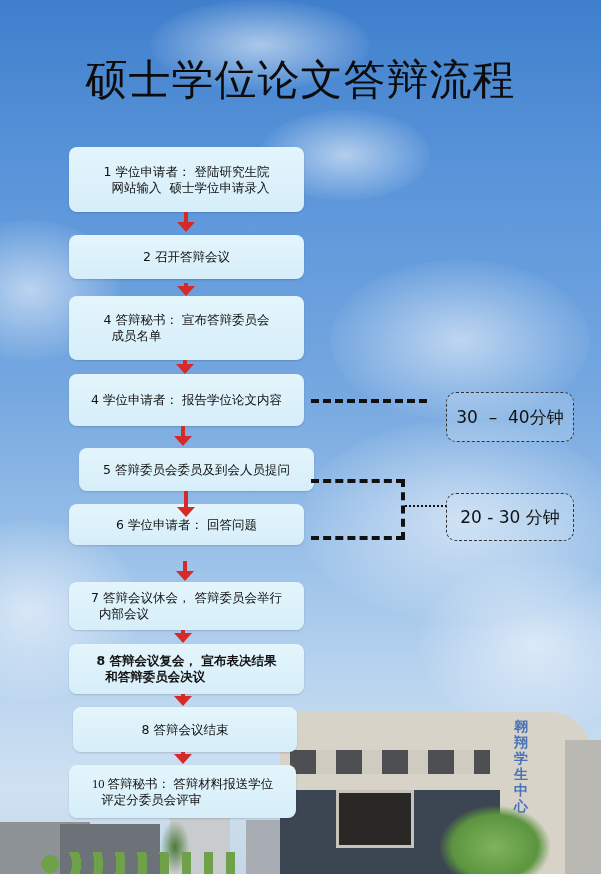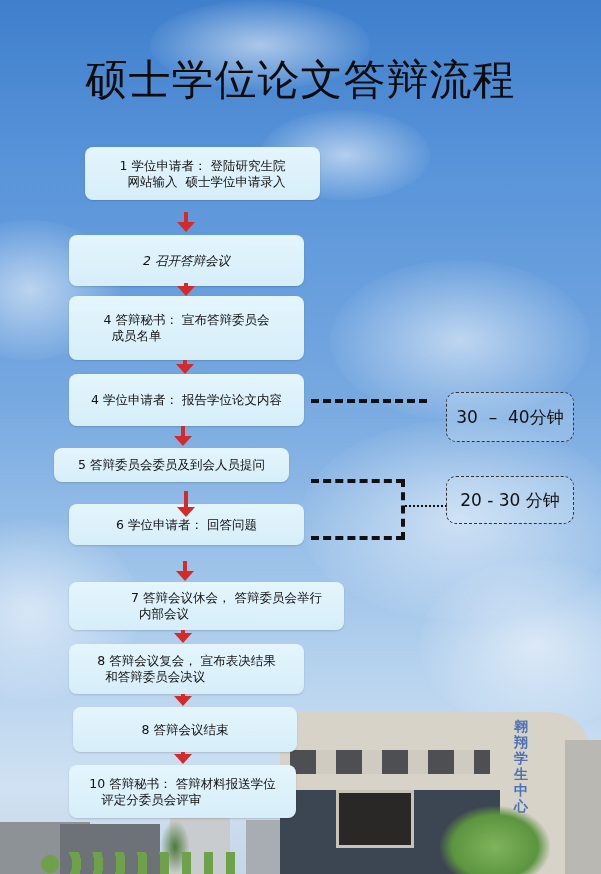--- a/index.html
+++ b/index.html
@@ -61,52 +61,52 @@
   <div class="bldg" style="left:565px;top:740px;width:36px;height:134px;background:#b9b8b3;"></div>
   <div class="bldg" style="left:514px;top:718px;width:18px;font-size:14px;line-height:16px;color:#4a72b6;font-weight:bold;white-space:normal;word-break:break-all;">翱翔学生中心</div>
 
   <div class="bldg" style="left:440px;top:806px;width:110px;height:68px;background:radial-gradient(ellipse at 50% 60%,#7fb45a 0%,#5c9440 55%,rgba(92,148,64,0) 72%);"></div>
   <div class="bldg" style="left:160px;top:820px;width:30px;height:54px;background:radial-gradient(ellipse at center,#4f7a3c 0%,rgba(79,122,60,0) 70%);"></div>
   <div class="bldg" style="left:40px;top:852px;width:200px;height:22px;background:repeating-radial-gradient(circle at 10px 12px,#6fa04a 0 9px,transparent 9px 22px);"></div>
 </div>
 
 <div class="title">硕士学位论文答辩流程</div>
 
-<div class="step" style="left:69px;top:147px;width:235px;height:53px;margin-left:16px;">
+<div class="step" style="left:69px;top:147px;width:235px;height:65px;">
   <span class="txt">1 学位申请者： 登陆研究生院
   网站输入  硕士学位申请录入</span>
 </div>
-<div class="step" style="left:69px;top:235px;width:235px;height:51px;font-style:italic;">
+<div class="step" style="left:69px;top:235px;width:235px;height:44px;">
   <span class="txt">2 召开答辩会议</span>
 </div>
 <div class="step" style="left:69px;top:296px;width:235px;height:64px;">
   <span class="txt">4 答辩秘书： 宣布答辩委员会
   成员名单</span>
 </div>
 <div class="step" style="left:69px;top:374px;width:235px;height:52px;">
   <span class="txt">4 学位申请者： 报告学位论文内容</span>
 </div>
-<div class="step" style="left:54px;top:448px;width:235px;height:34px;align-items:center;">
+<div class="step" style="left:79px;top:448px;width:235px;height:43px;align-items:center;">
   <span class="txt">5 答辩委员会委员及到会人员提问</span>
 </div>
 <div class="step" style="left:69px;top:504px;width:235px;height:41px;">
   <span class="txt">6 学位申请者： 回答问题</span>
 </div>
-<div class="step" style="left:69px;top:582px;width:235px;height:48px;padding-left:40px;">
+<div class="step" style="left:69px;top:582px;width:235px;height:48px;">
   <span class="txt">7 答辩会议休会， 答辩委员会举行
   内部会议</span>
 </div>
-<div class="step" style="left:69px;top:644px;width:235px;height:50px;">
+<div class="step" style="left:69px;top:644px;width:235px;height:50px;font-weight:bold;">
   <span class="txt">8 答辩会议复会， 宣布表决结果
   和答辩委员会决议</span>
 </div>
 <div class="step" style="left:73px;top:707px;width:224px;height:45px;">
   <span class="txt">8 答辩会议结束</span>
 </div>
-<div class="step" style="left:69px;top:765px;width:227px;height:53px;">
+<div class="step" style="left:69px;top:765px;width:227px;height:53px;font-family:Liberation Serif, serif;">
   <span class="txt">10 答辩秘书： 答辩材料报送学位
    评定分委员会评审</span>
 </div>
 
 <div class="arrow" style="left:186px;top:212px;">
   <div class="shaft" style="height:12px;"></div>
     <div class="head" style="top:10px;"></div>
 </div>
 <div class="arrow" style="left:186px;top:283px;">
   <div class="shaft" style="height:4px;"></div>
@@ -143,15 +143,15 @@
 
 <div class="dot-h" style="left:311px;top:399px;width:116px;"></div>
 <div class="time-box" style="left:446px;top:392px;width:126px;height:48px;">
   <span>30  –  40分钟</span>
 </div>
 
 <div class="dot-h" style="left:311px;top:479px;width:93px;"></div>
 <div class="dot-h" style="left:311px;top:536px;width:93px;"></div>
 <div class="dot-v" style="left:401px;top:479px;height:61px;"></div>
 <div class="dot-thin" style="left:405px;top:505px;width:42px;"></div>
-<div class="time-box" style="left:446px;top:476px;width:126px;height:46px;text-align:right;">
+<div class="time-box" style="left:446px;top:493px;width:126px;height:46px;text-align:right;">
   <span>20 - 30 分钟</span>
 </div>
 
 </body></html>

